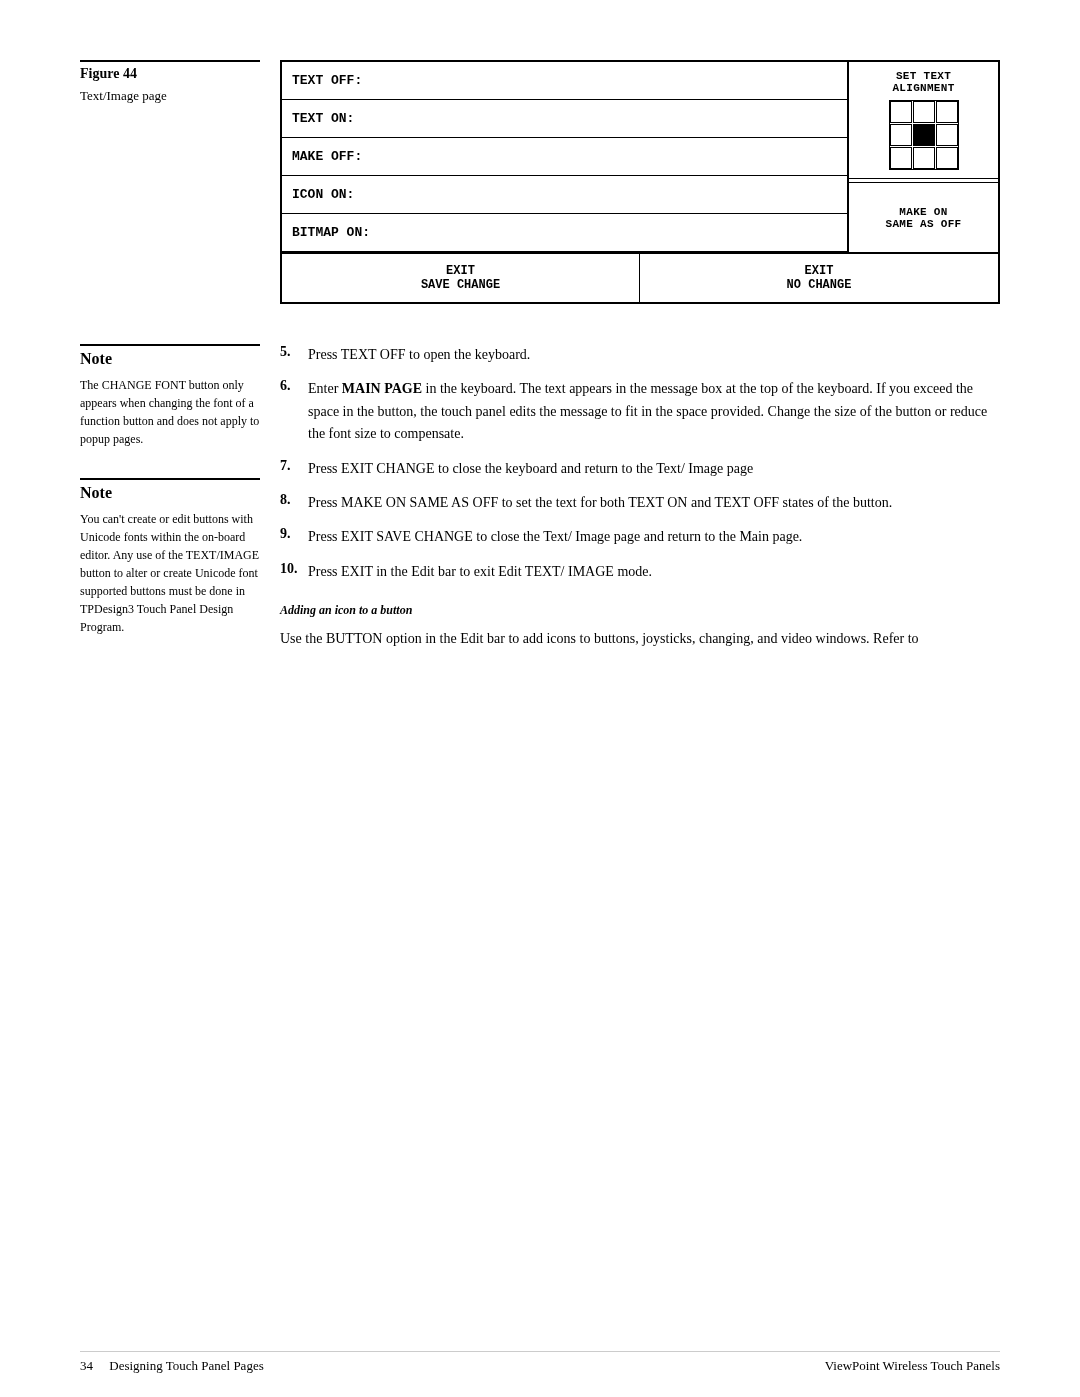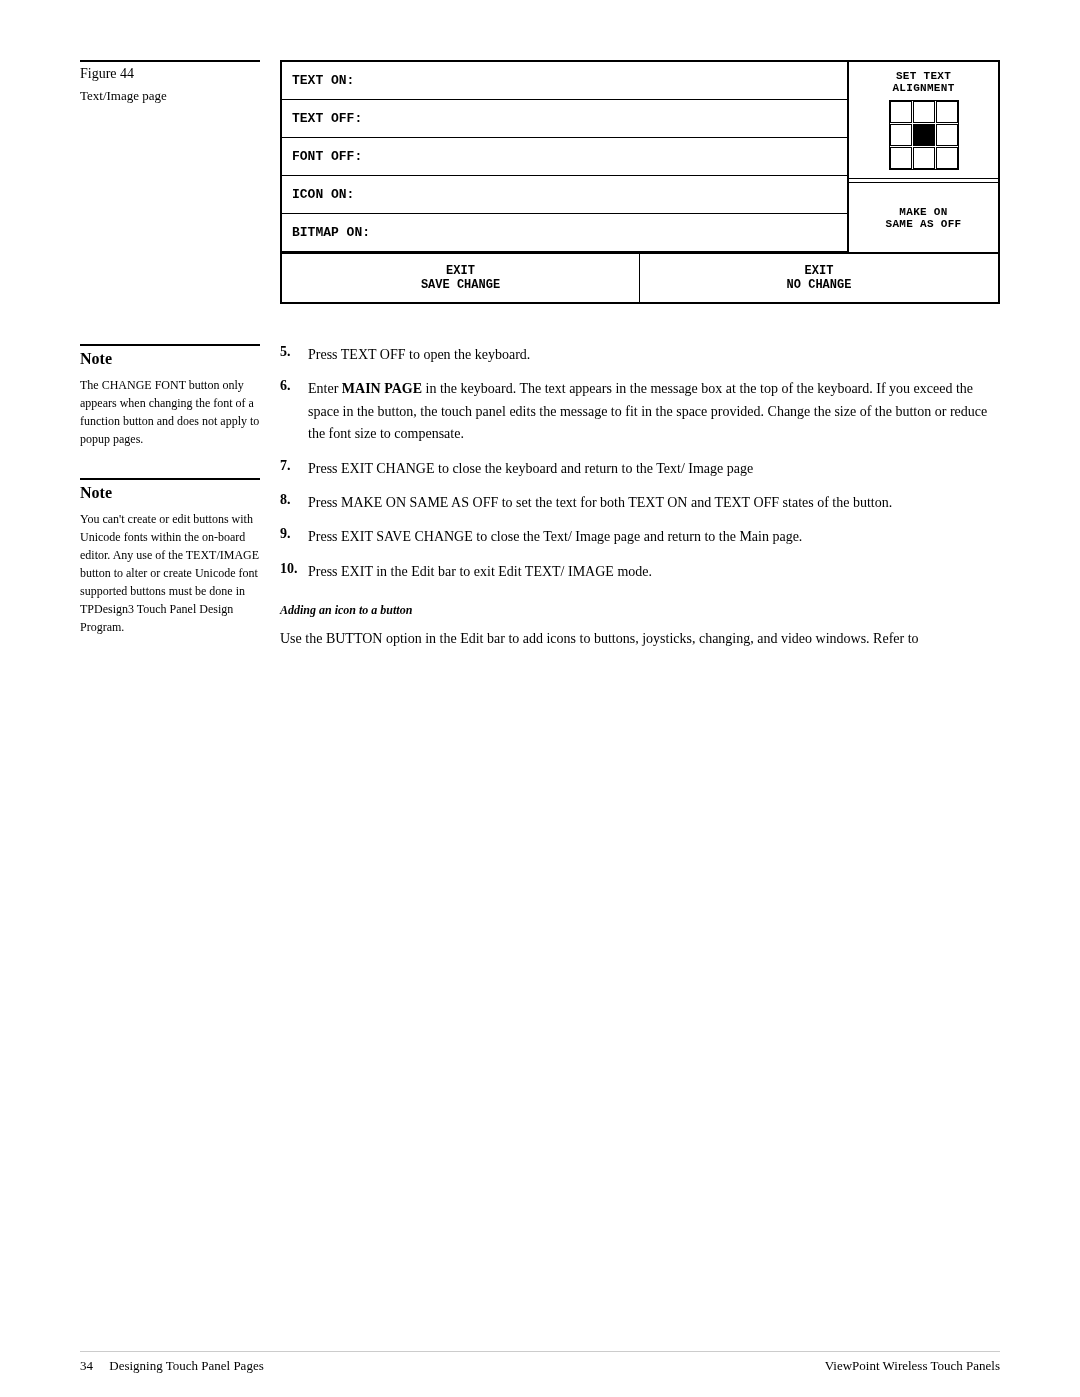--- a/index.html
+++ b/index.html
@@ -28,21 +28,21 @@
       margin-bottom: 30px;
     }
 
     .left-column {
       width: 200px;
       flex-shrink: 0;
       padding-right: 20px;
     }
 
     .figure-label {
-      font-weight: normal;
+      font-weight: bold;
       font-size: 14px;
       border-top: 2px solid #000;
       padding-top: 4px;
       margin-bottom: 6px;
     }
 
     .figure-caption {
       font-size: 13px;
     }
 
@@ -250,23 +250,23 @@
 
     <div class="left-column">
       <div class="figure-label">Figure 44</div>
       <div class="figure-caption">Text/Image page</div>
     </div>
 
     <div class="diagram-grid">
       <div class="diagram-body">
 
         <div class="diagram-left">
+          <div class="field-row">TEXT OFF:</div>
           <div class="field-row">TEXT ON:</div>
-          <div class="field-row">TEXT OFF:</div>
-          <div class="field-row">FONT OFF:</div>
+          <div class="field-row">MAKE OFF:</div>
           <div class="field-row">ICON ON:</div>
           <div class="field-row">BITMAP ON:</div>
         </div>
 
         <div class="diagram-right">
           <div class="right-top">
             <div class="set-text-alignment-label">
               <span>SET TEXT</span><br>
               <span>ALIGNMENT</span>
             </div>

